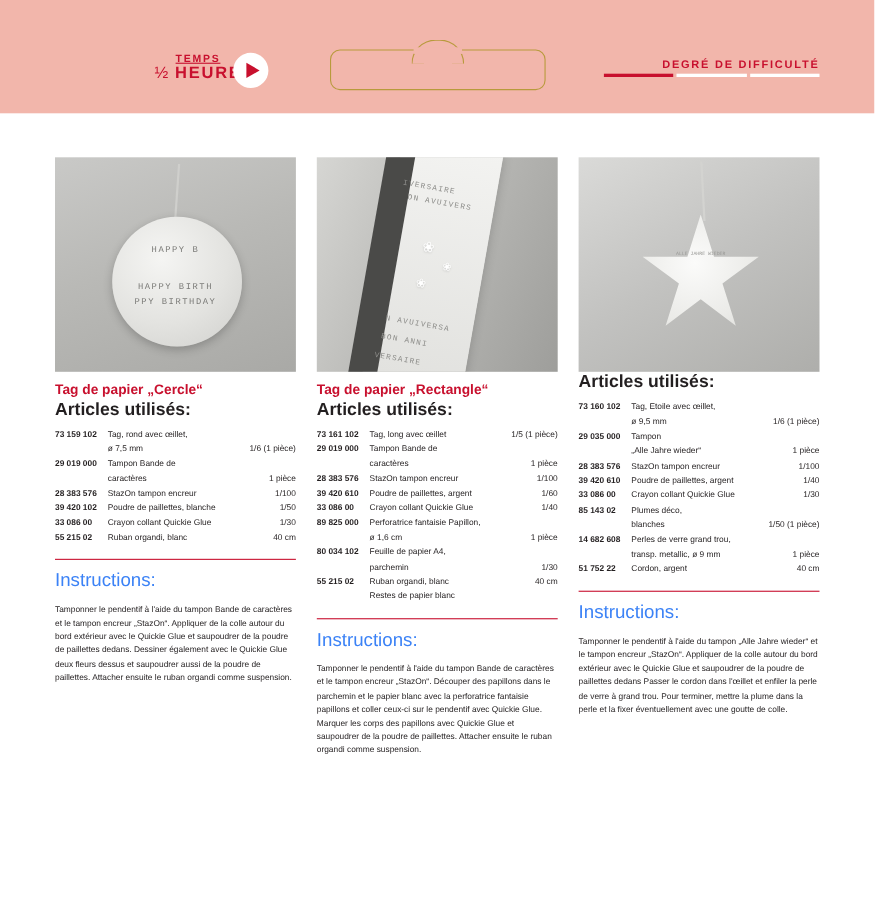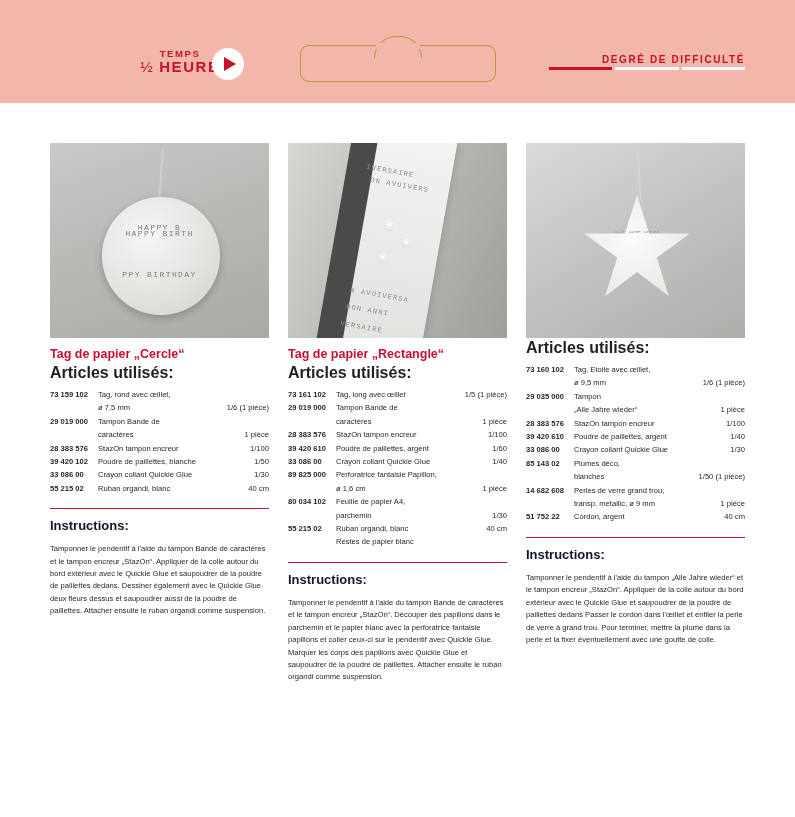--- a/index.html
+++ b/index.html
@@ -27,20 +27,21 @@
     left: 140px; top: 47px;
     width: 80px;
     text-align: center;
   }
   .time-label {
     font-size: 9.5px;
     letter-spacing: 1.6px;
     font-weight: bold;
     color: #c8102e;
     line-height: 13px;
+    text-decoration: underline;
   }
   .time-value {
     font-size: 15px;
     letter-spacing: 1.6px;
     font-weight: bold;
     color: #c8102e;
     line-height: 13px;
   }
   .time-value .frac { font-weight: normal; letter-spacing: 0.5px; }
   .play-circle {
@@ -152,21 +153,21 @@
   .p0-text {
     position: absolute;
     left: 0; width: 100%;
     text-align: center;
     font-family: "Liberation Mono", monospace;
     font-size: 8px;
     letter-spacing: 1.4px;
     color: #7b7b78;
   }
   .p0-t1 { top: 80px; }
-  .p0-t2 { top: 86px; }
+  .p0-t2 { top: 114px; }
   .p0-t3 { top: 127px; }
 
   
   .p1-strip {
     position: absolute;
     left: 58px; top: -14px;
     width: 92px; height: 240px;
     background: linear-gradient(180deg,#f3f3f1,#e0e0dd);
     transform: rotate(10deg);
     box-shadow: 0 3px 10px rgba(0,0,0,.2);
@@ -257,23 +258,23 @@
   td.desc { width: 125px; padding-right: 4px; }
   td.qty { width: 46px; text-align: right; white-space: nowrap; }
 
   .rule {
     margin-top: 12px;
     border-top: 1px solid #c8102e;
     width: 219px;
   }
   .instr-title {
     margin-top: 9px;
-    font-size: 13px;
-    font-weight: bold;
-    color: #0f172a;
+    font-size: 17px;
+    font-weight: normal;
+    color: #3b82f6;
     margin-bottom: 10px;
   }
   .instr-body {
     font-size: 7.6px;
     line-height: 12.4px;
     color: #231f20;
     text-align: left;
   }
 </style>
 </head>

